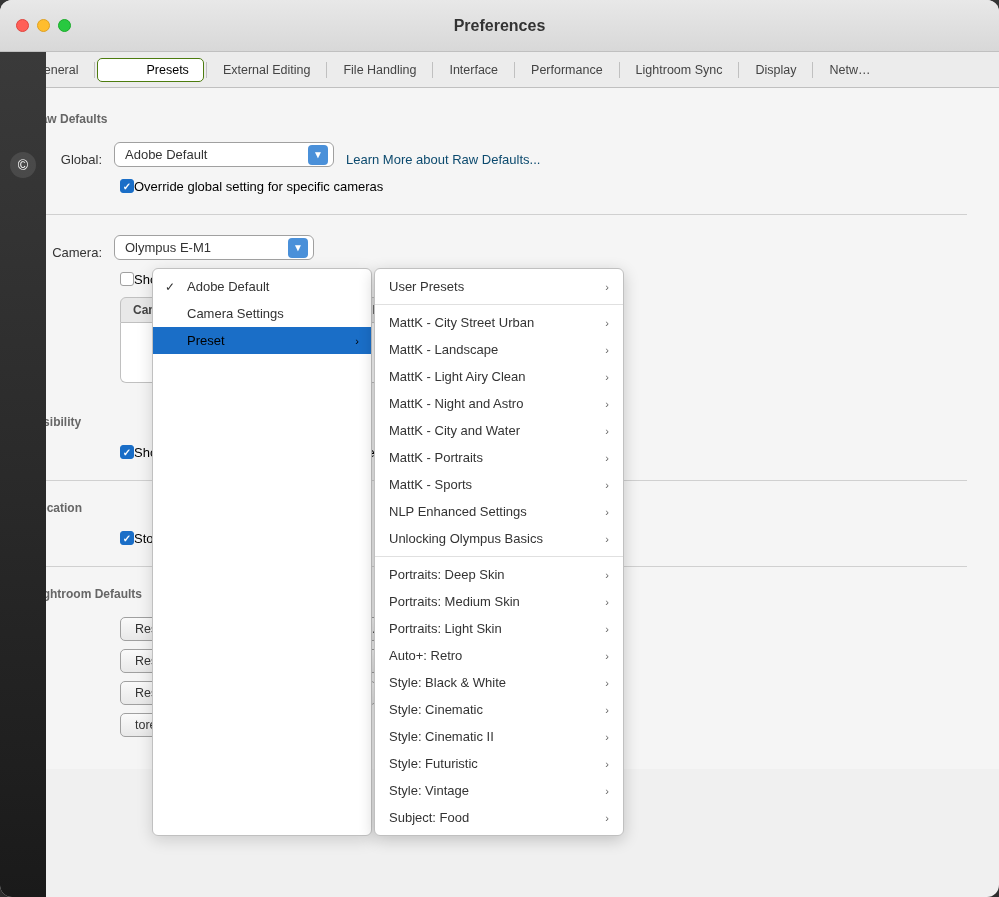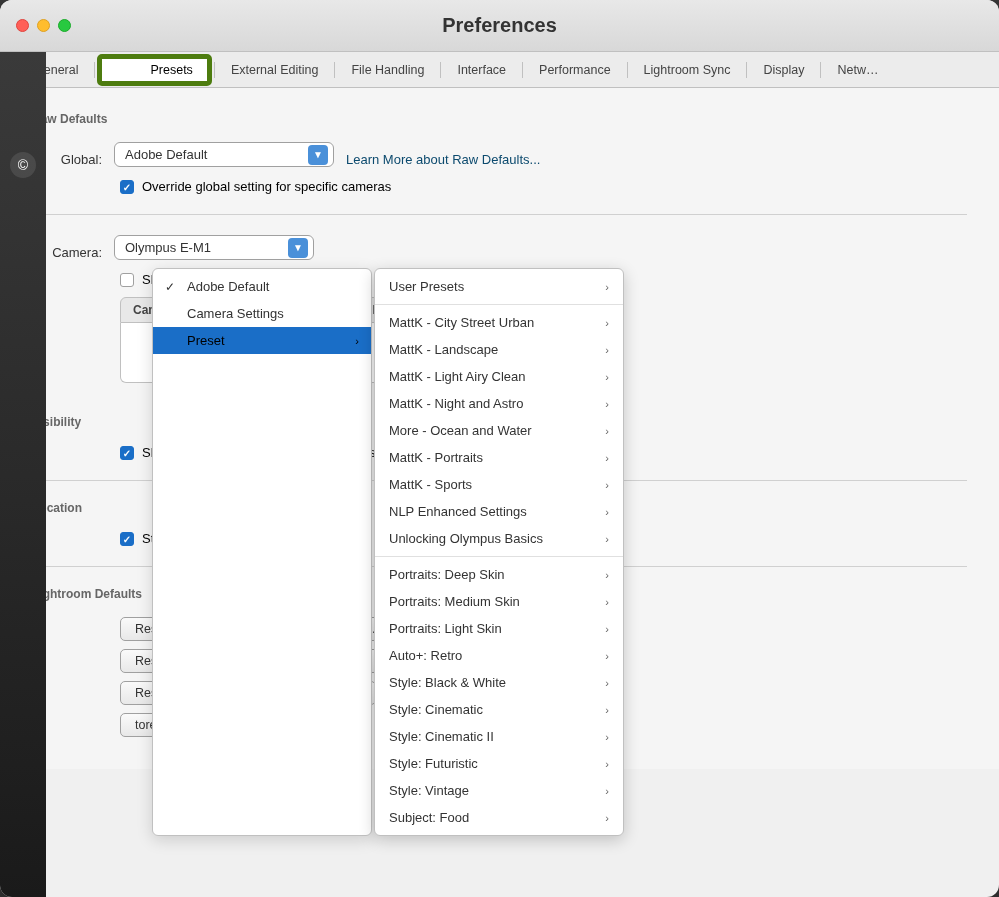--- a/index.html
+++ b/index.html
@@ -41,21 +41,21 @@
       border-radius: 50%;
       cursor: pointer;
     }
     .tl-red { background: #ff5f57; border: 1px solid #e0443e; }
     .tl-yellow { background: #ffbd2e; border: 1px solid #dea123; }
     .tl-green { background: #28c940; border: 1px solid #1aab29; }
     .window-title {
       position: absolute;
       left: 50%;
       transform: translateX(-50%);
-      font-size: 20px;
+      font-size: 16px;
       font-weight: 600;
       color: #333;
     }
     .tabs-bar {
       background: #ececec;
       border-bottom: 1px solid #c0c0c0;
       display: flex;
       align-items: center;
       padding: 0 20px;
       height: 36px;
@@ -64,21 +64,21 @@
     .tab {
       padding: 4px 14px;
       font-size: 12.5px;
       color: #444;
       cursor: pointer;
       border-radius: 5px;
       white-space: nowrap;
     }
     .tab.active {
       background: white;
-      border: 5px solid #4d7c0f;
+      border: 1px solid #4d7c0f;
       color: #000;
       font-weight: 500;
       padding-left: 48px;
     }
     .tab-divider {
       width: 1px;
       height: 16px;
       background: #c0c0c0;
       margin: 0 2px;
     }
@@ -135,22 +135,22 @@
       font-size: 10px;
     }
     .link-text {
       color: #0c4a6e;
       font-size: 13px;
       cursor: pointer;
       text-decoration: none;
     }
     .checkbox-row {
       display: flex;
-      align-items: flex-end;
-      gap: 8px;
+      align-items: flex-start;
+      gap: 0;
       margin-bottom: 8px;
     }
     .checkbox {
       width: 14px;
       height: 14px;
       border: 1px solid #a0a0a0;
       border-radius: 3px;
       background: white;
       display: flex;
       align-items: center;
@@ -439,21 +439,21 @@
       </div>
       <div class="dropdown-secondary-item">
         <span>MattK - Light Airy Clean</span>
         <span class="arrow">›</span>
       </div>
       <div class="dropdown-secondary-item">
         <span>MattK - Night and Astro</span>
         <span class="arrow">›</span>
       </div>
       <div class="dropdown-secondary-item">
-        <span>More - Ocean and Water</span>
+        <span>MattK - City and Water</span>
         <span class="arrow">›</span>
       </div>
       <div class="dropdown-secondary-item">
         <span>MattK - Portraits</span>
         <span class="arrow">›</span>
       </div>
       <div class="dropdown-secondary-item">
         <span>MattK - Sports</span>
         <span class="arrow">›</span>
       </div>

